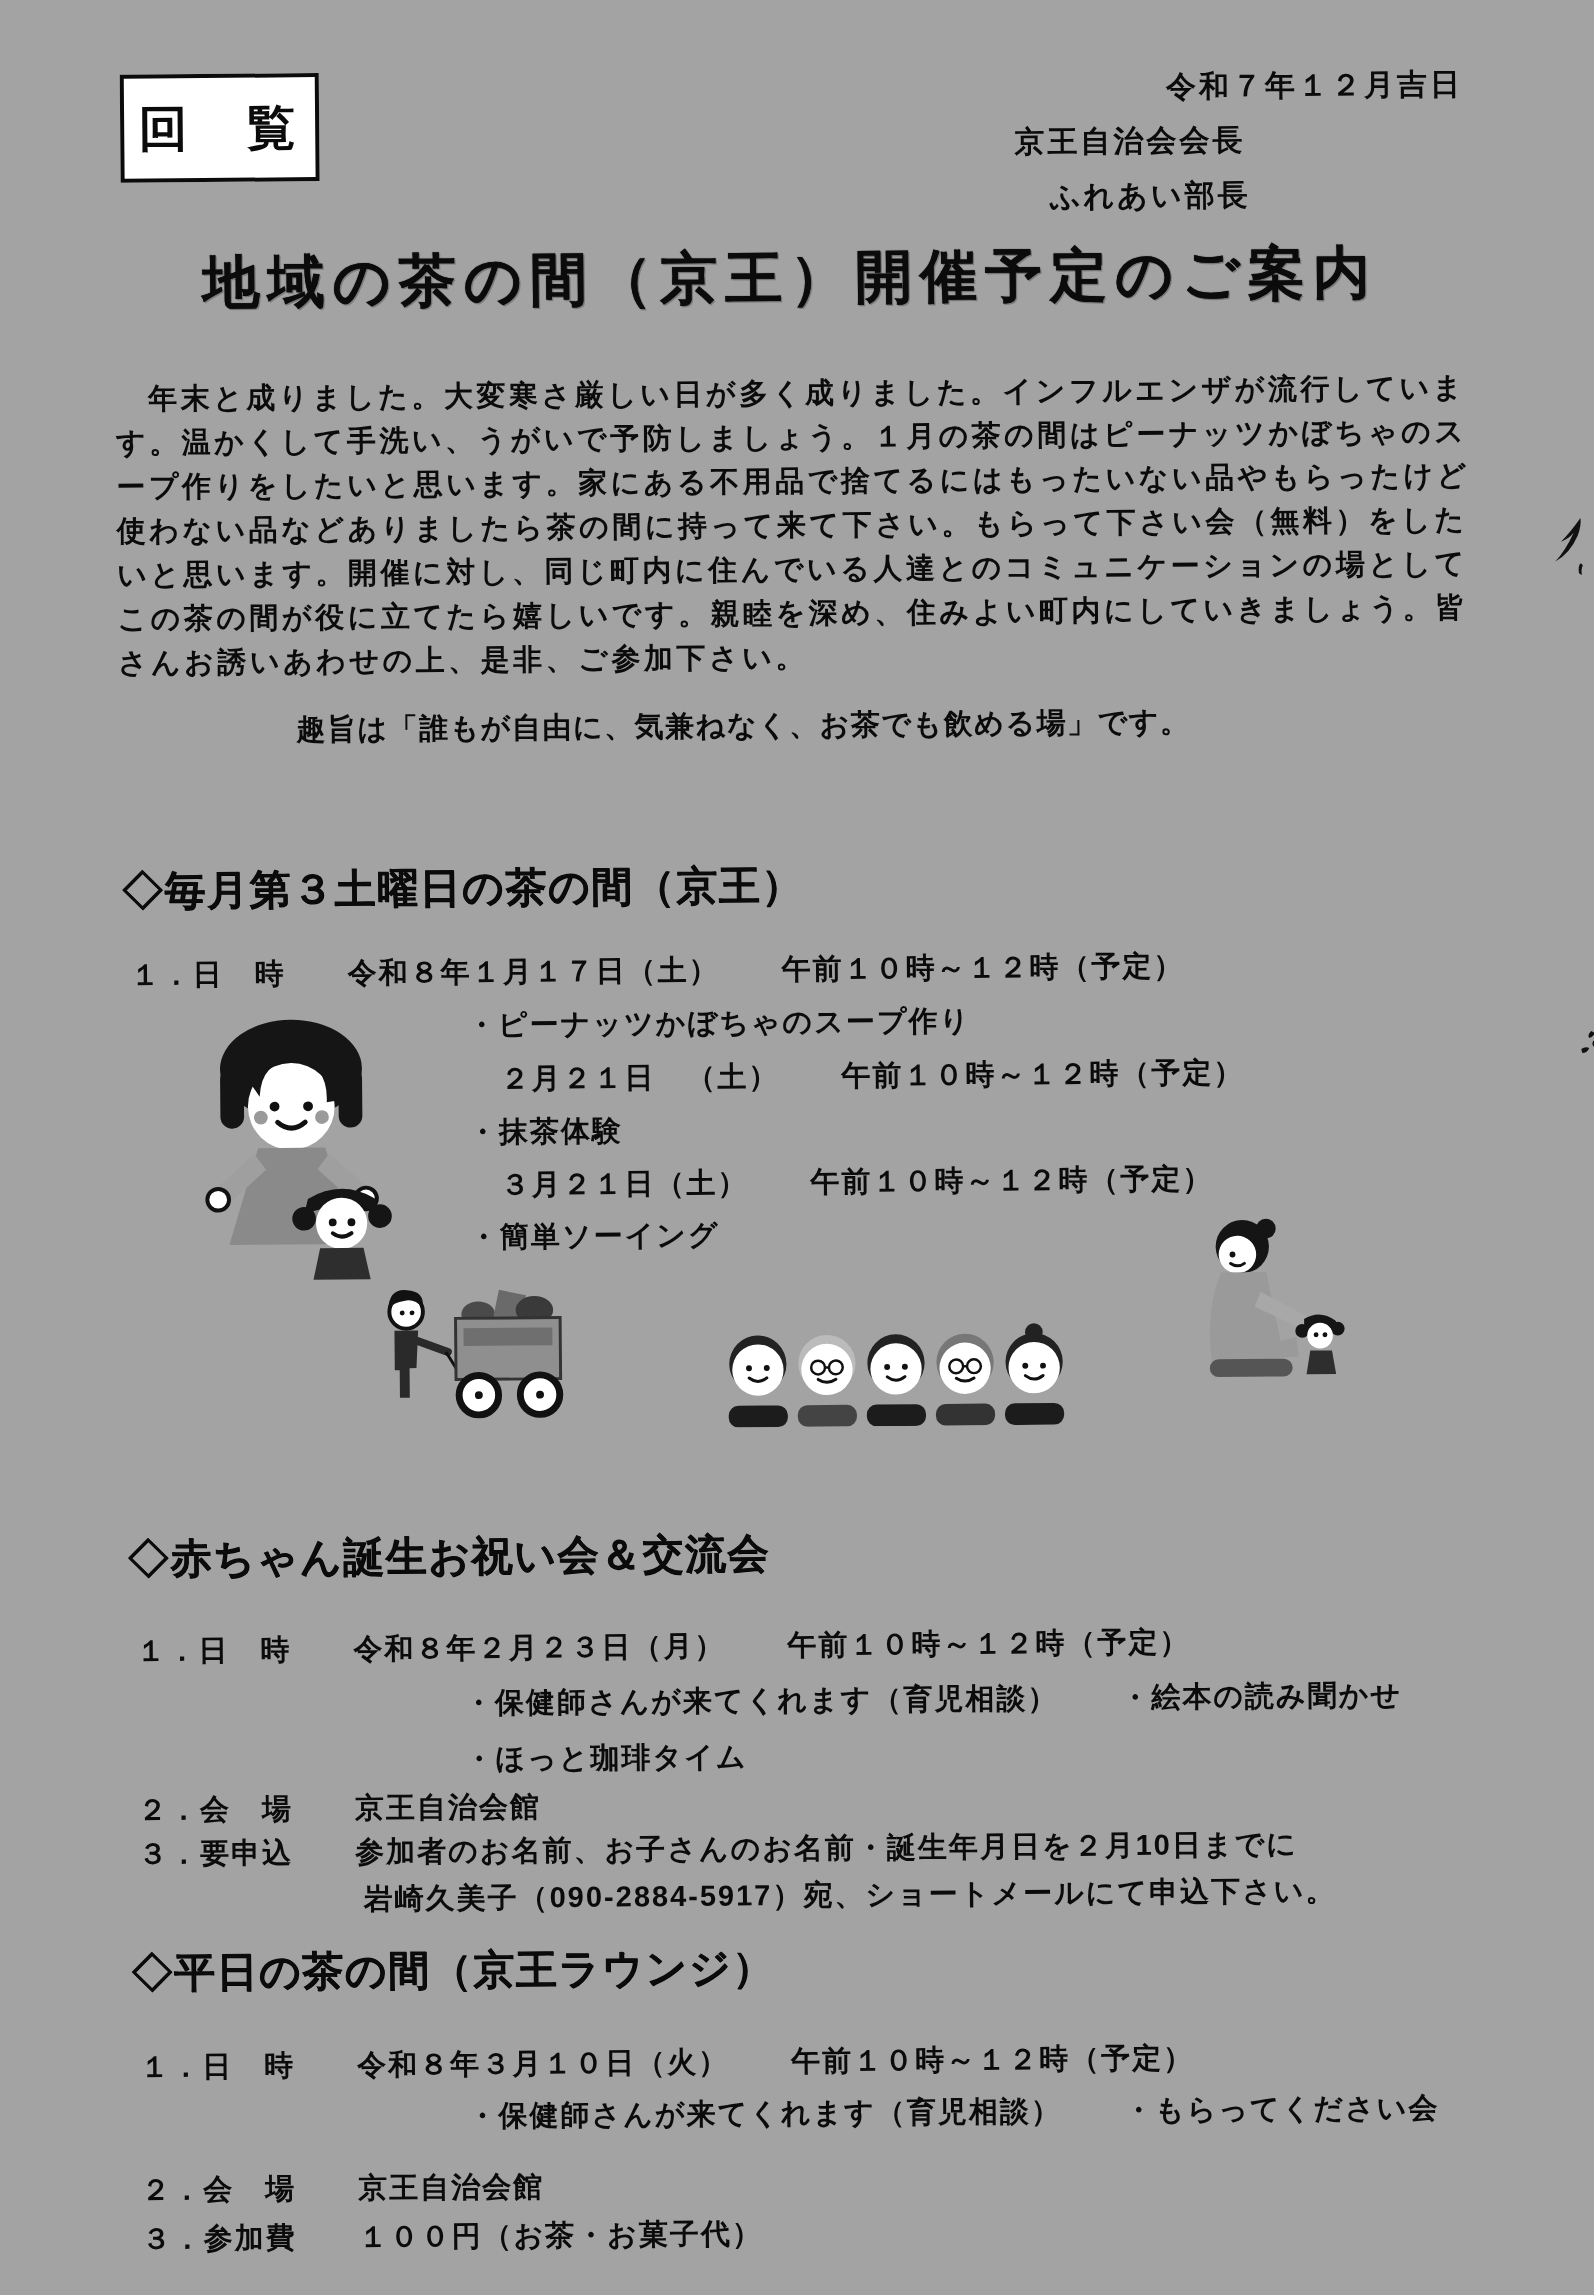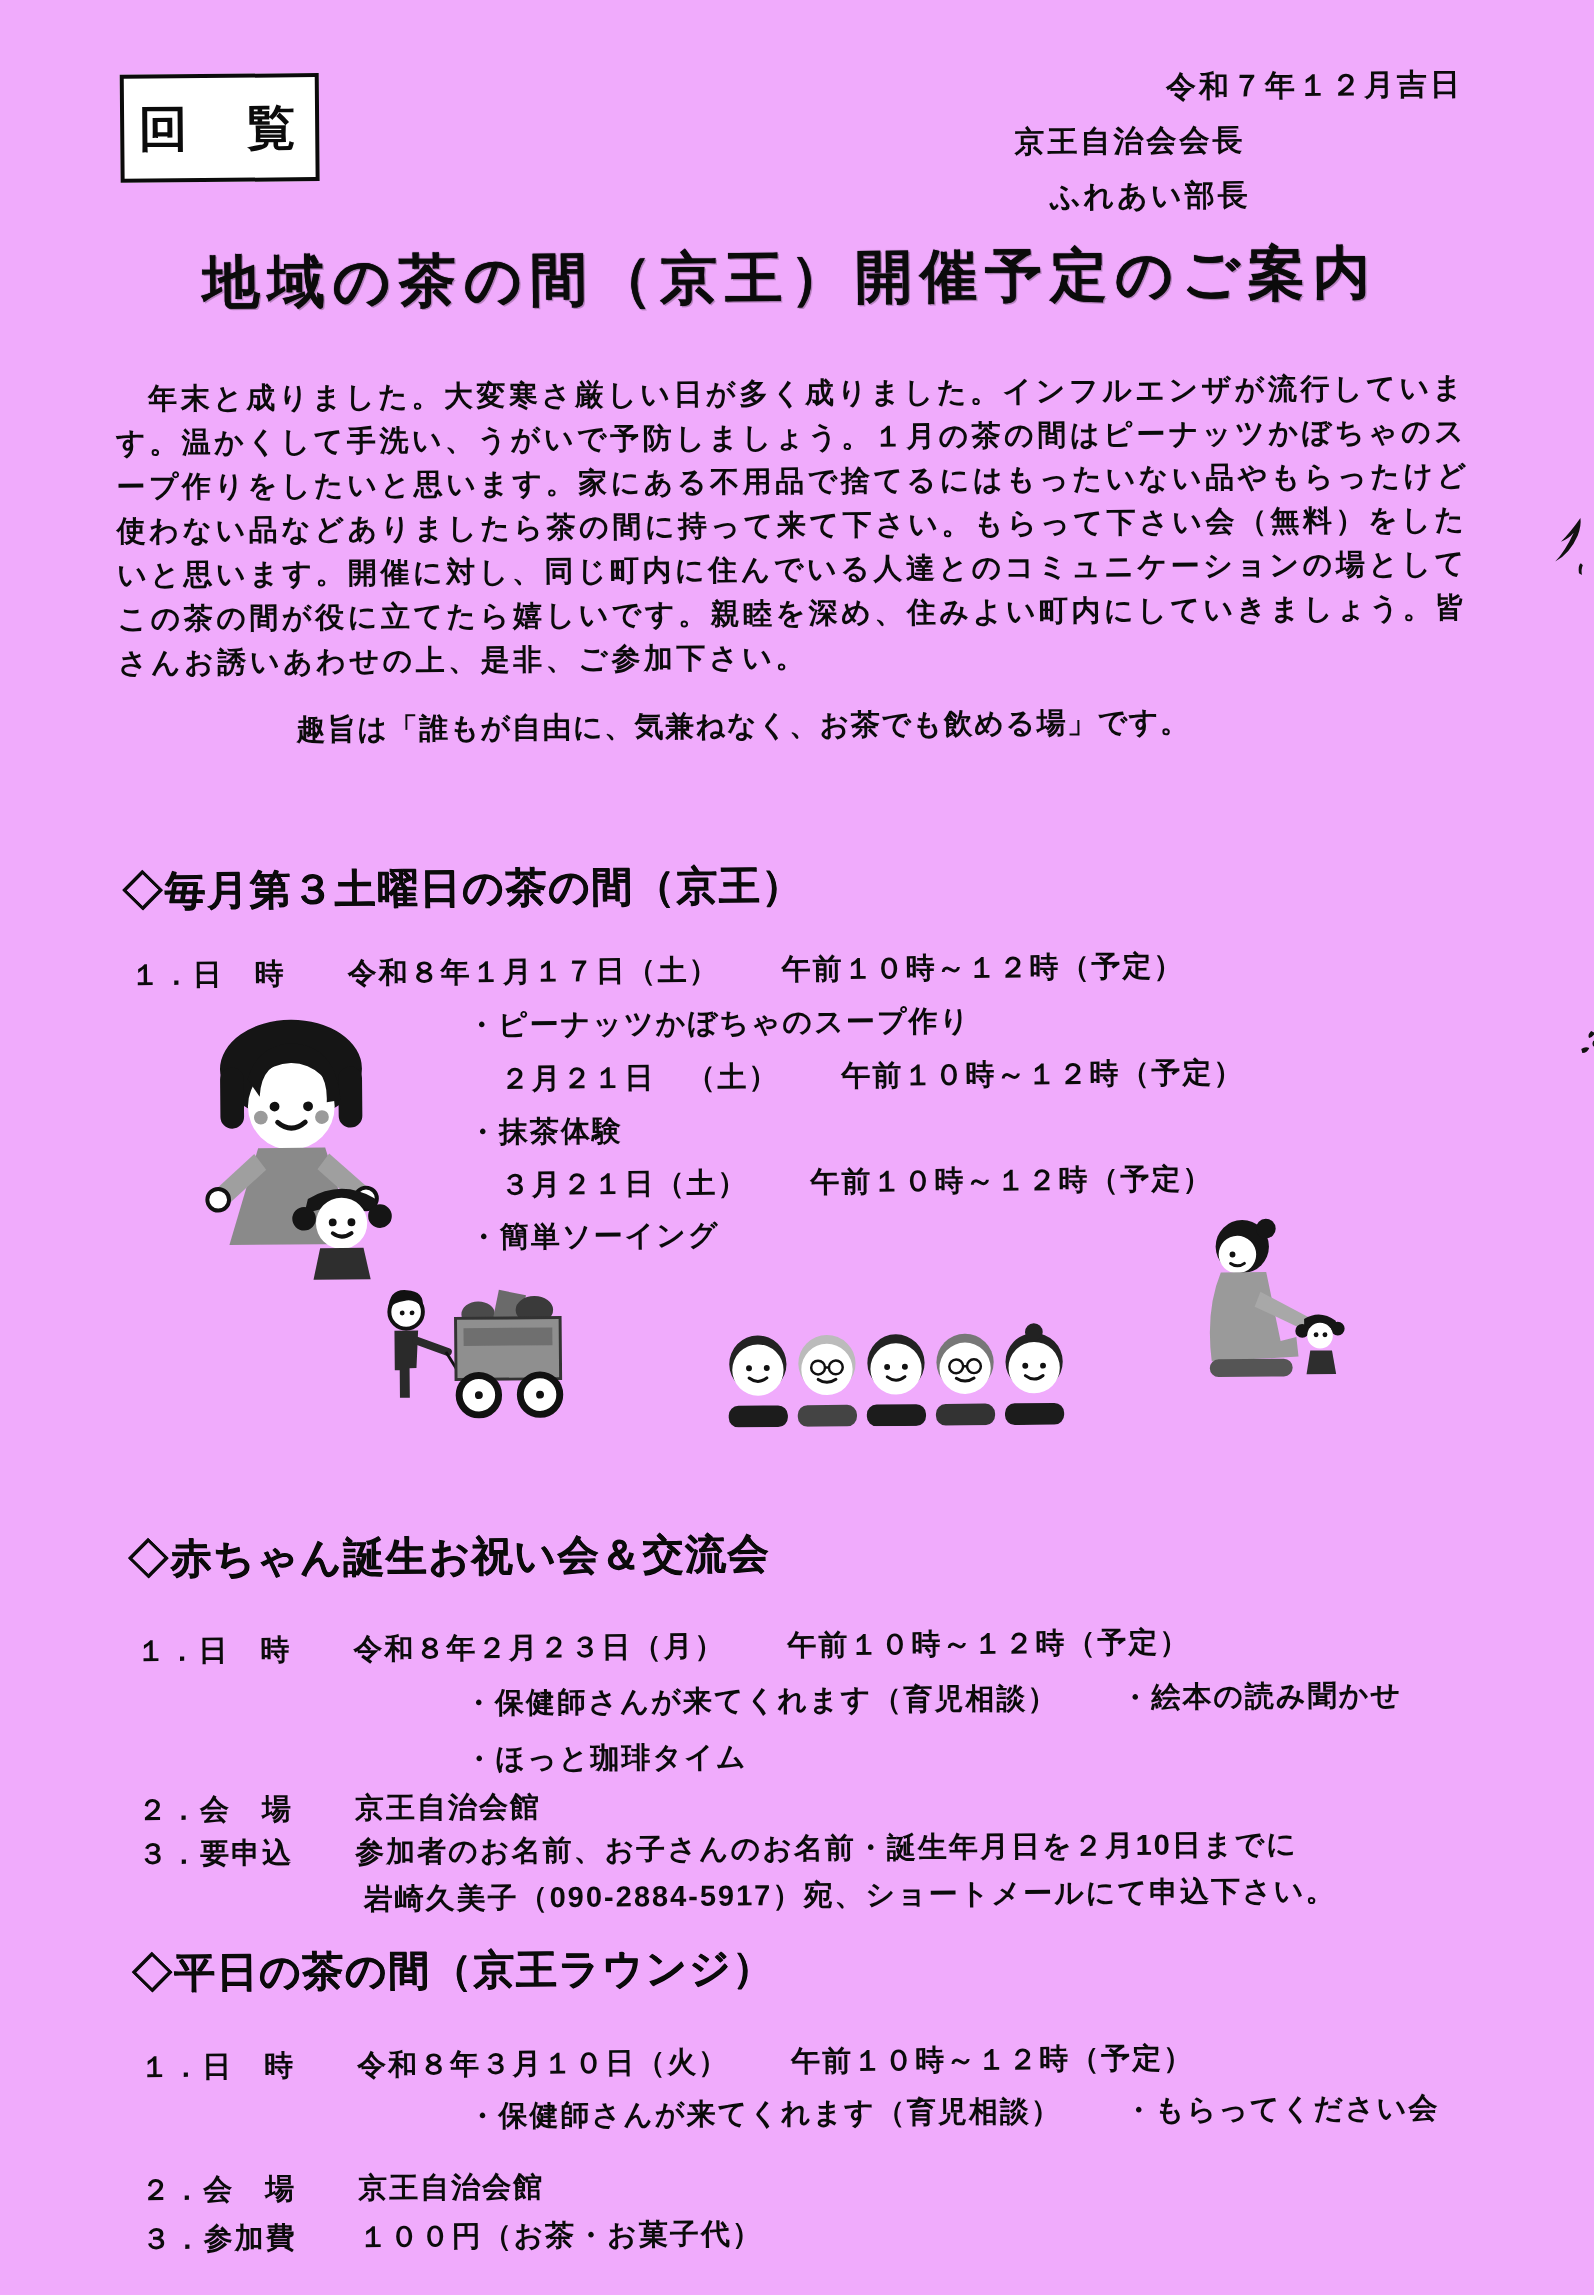--- a/index.html
+++ b/index.html
@@ -1,16 +1,16 @@
 <!DOCTYPE html>
 <html style="font-size:8px"><head>
 <meta charset="utf-8">
 <style>
   html,body{margin:0;padding:0;background:#ffffff;}
-  .page{position:relative;width:1595px;height:2295px;background:#f0abfc;overflow:hidden;
+  .page{position:relative;width:1595px;height:2295px;background:#a3a3a3;overflow:hidden;
         font-family:"Liberation Sans",sans-serif;color:#0b0b0b;}
   .tilt{position:absolute;inset:0;transform:rotate(-0.5deg);transform-origin:790px 1136px;}
   .abs{position:absolute;line-height:1;white-space:nowrap;}
   .stamp{left:129px;top:69px;width:191px;height:100px;border:4.4px solid #0b0b0b;
          display:flex;align-items:center;justify-content:center;background:#fff;}
   .stamp span{font-size:49px;font-weight:700;letter-spacing:5px;}
   .hline{font-size:30px;font-weight:700;letter-spacing:3px;}
   .title{font-size:57px;font-weight:900;letter-spacing:8px;
          text-shadow:1.5px 1.5px 0 rgba(0,0,0,.22),0 0 1px #000;}
   .body-line{font-size:29px;font-weight:600;letter-spacing:3.5px;}

